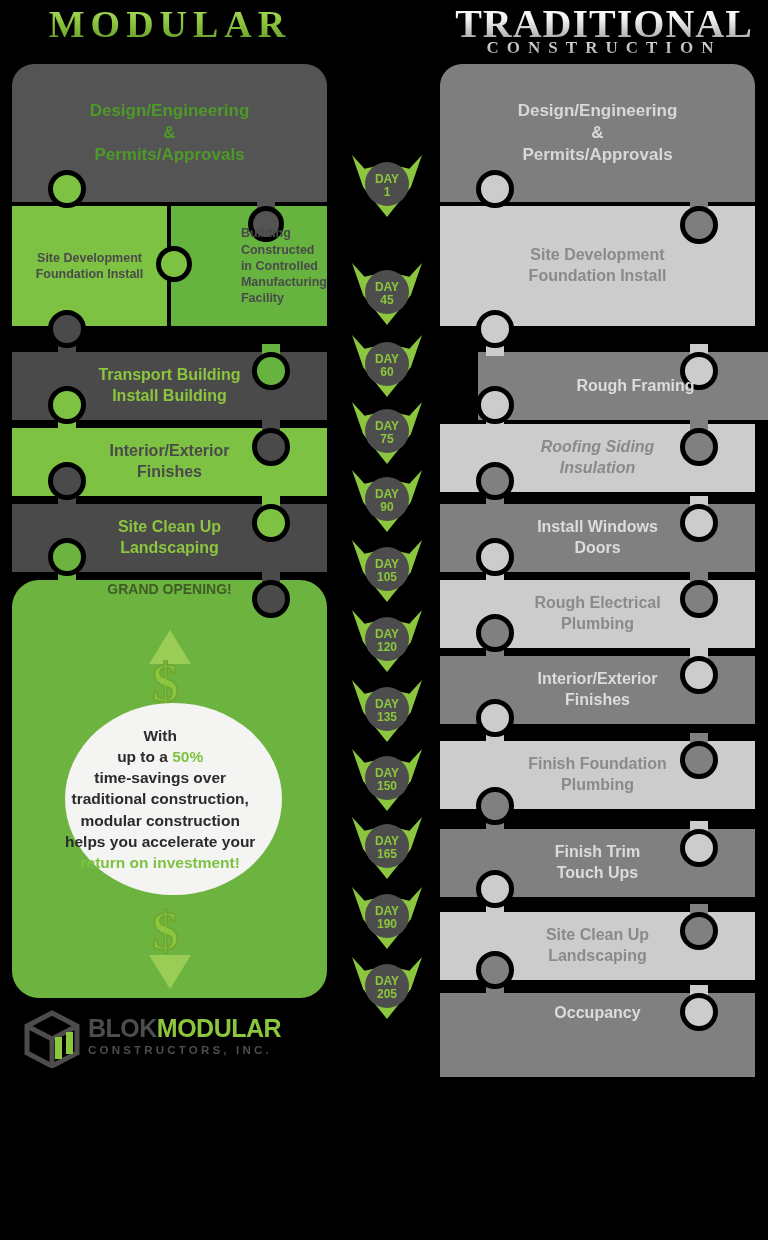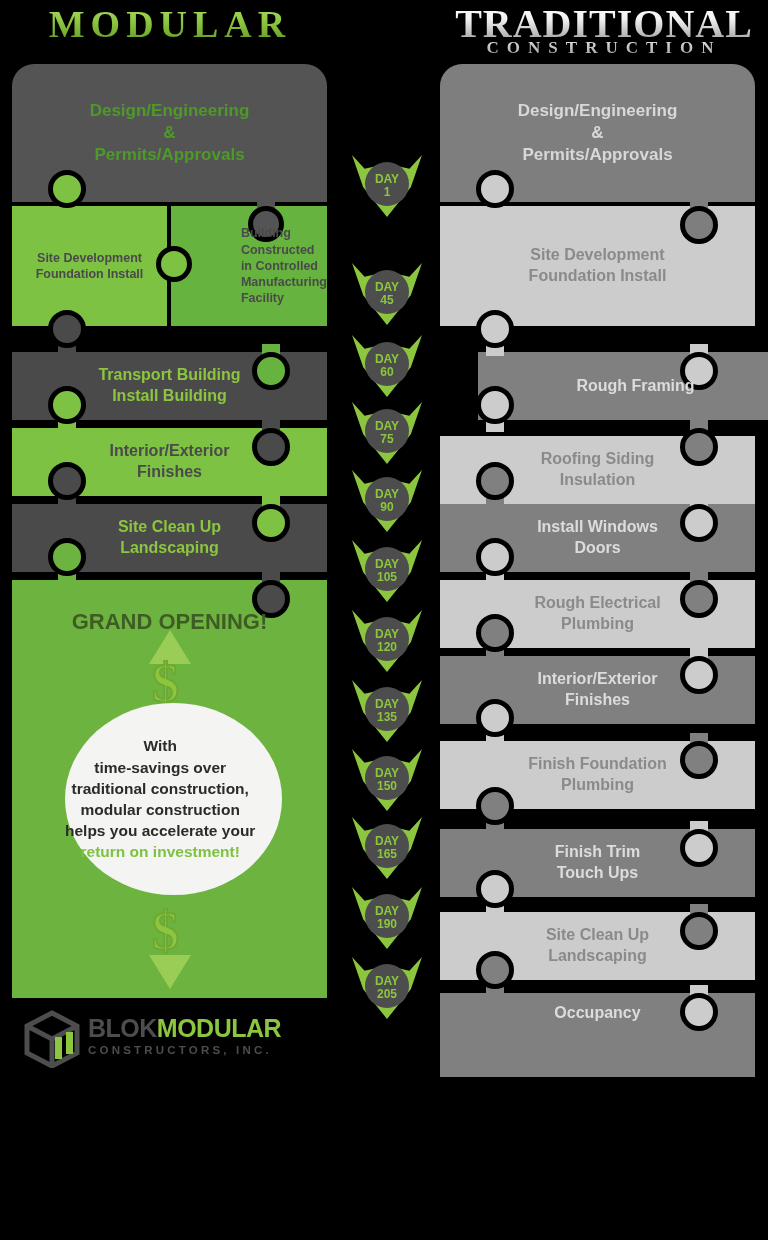--- a/index.html
+++ b/index.html
@@ -189,34 +189,37 @@
       <div class="lbl">
         <div>Site Clean Up</div>
         <div>Landscaping</div>
       </div>
     </div>
     <div class="knob" style="left:48px; top:462px; width:38px; height:38px; background:#4A4A4A;"></div>
     <div class="neck" style="left:58px; top:482px; width:18px; height:26px; background:#4A4A4A;"></div>
     <div class="knob" style="left:252px; top:504px; width:38px; height:38px; background:#7DC242;"></div>
     <div class="neck" style="left:262px; top:496px; width:18px; height:18px; background:#7DC242;"></div>
 
-    <div class="block" style="left:12px; top:580px; width:315px; height:418px; background:#6DB33F; color:#3f5c25; font-size:22px; align-items:flex-start; padding-top:28px;">
+    <div class="block" style="left:12px; top:580px; width:315px; height:418px; background:#6DB33F; color:#3f5c25; font-size:14px; align-items:flex-start; border-radius:27px;">
       <div class="lbl">GRAND OPENING!</div>
     </div>
     <div class="knob" style="left:48px; top:538px; width:38px; height:38px; background:#6DB33F;"></div>
     <div class="neck" style="left:58px; top:558px; width:18px; height:26px; background:#6DB33F;"></div>
     <div class="knob" style="left:252px; top:580px; width:38px; height:38px; background:#4A4A4A;"></div>
     <div class="neck" style="left:262px; top:572px; width:18px; height:18px; background:#4A4A4A;"></div>
 
     <div class="arrow-up" style="left:149px; top:630px;"></div>
     <div class="dollar" style="left:152px; top:652px;">$</div>
 
     <div id="circle-callout">
       <div class="ct">
         <div>With</div>
+        <div>
+          <span>up to a </span><span class="green-txt">50%</span>
+        </div>
         <div>time-savings over</div>
         <div>traditional construction,</div>
         <div>modular construction</div>
         <div>helps you accelerate your</div>
         <div class="green-txt">return on investment!</div>
       </div>
     </div>
 
     <div class="dollar" style="left:152px; top:900px;">$</div>
     <div class="arrow-dn" style="left:149px; top:955px;"></div>
@@ -359,21 +362,21 @@
     <div class="neck" style="left:690px; top:198px; width:18px; height:18px; background:#7E7E7E;"></div>
 
     <div class="block" style="left:440px; top:352px; width:315px; height:68px; background:#808080; color:#DCDCDC; font-size:16px;margin-left:38px;">
       <div class="lbl">Rough Framing</div>
     </div>
     <div class="knob" style="left:476px; top:310px; width:38px; height:38px; background:#CCCCCC;"></div>
     <div class="neck" style="left:486px; top:330px; width:18px; height:26px; background:#CCCCCC;"></div>
     <div class="knob" style="left:680px; top:352px; width:38px; height:38px; background:#CCCCCC;"></div>
     <div class="neck" style="left:690px; top:344px; width:18px; height:18px; background:#CCCCCC;"></div>
 
-    <div class="block" style="left:440px; top:436px; width:315px; height:68px; background:#CCCCCC; color:#8A8A8A; font-size:16px;">
+    <div class="block" style="left:440px; top:424px; width:315px; height:68px; background:#CCCCCC; color:#8A8A8A; font-size:16px;font-style:italic;">
       <div class="lbl">
         <div>Roofing Siding</div>
         <div>Insulation</div>
       </div>
     </div>
     <div class="knob" style="left:476px; top:386px; width:38px; height:38px; background:#CCCCCC;"></div>
     <div class="neck" style="left:486px; top:406px; width:18px; height:26px; background:#CCCCCC;"></div>
     <div class="knob" style="left:680px; top:428px; width:38px; height:38px; background:#808080;"></div>
     <div class="neck" style="left:690px; top:420px; width:18px; height:18px; background:#808080;"></div>
 

